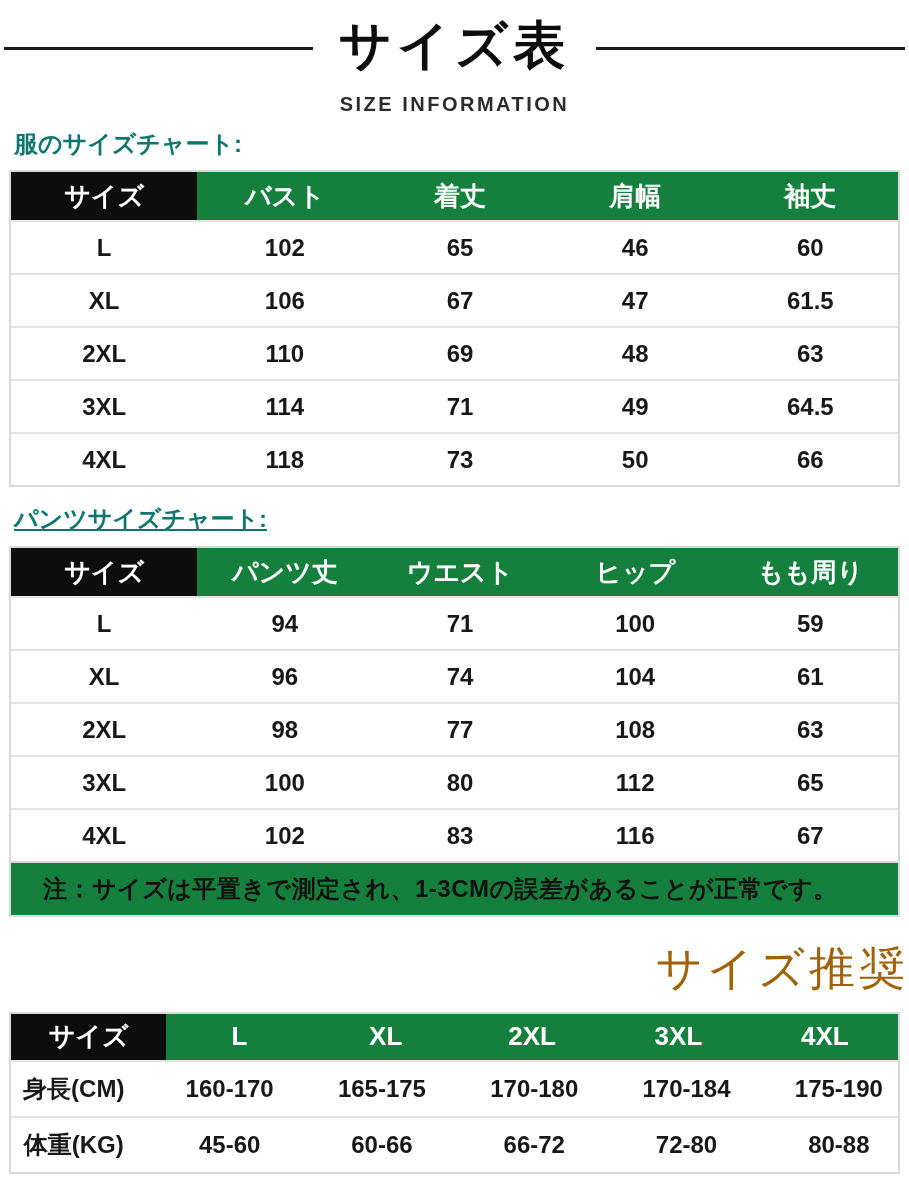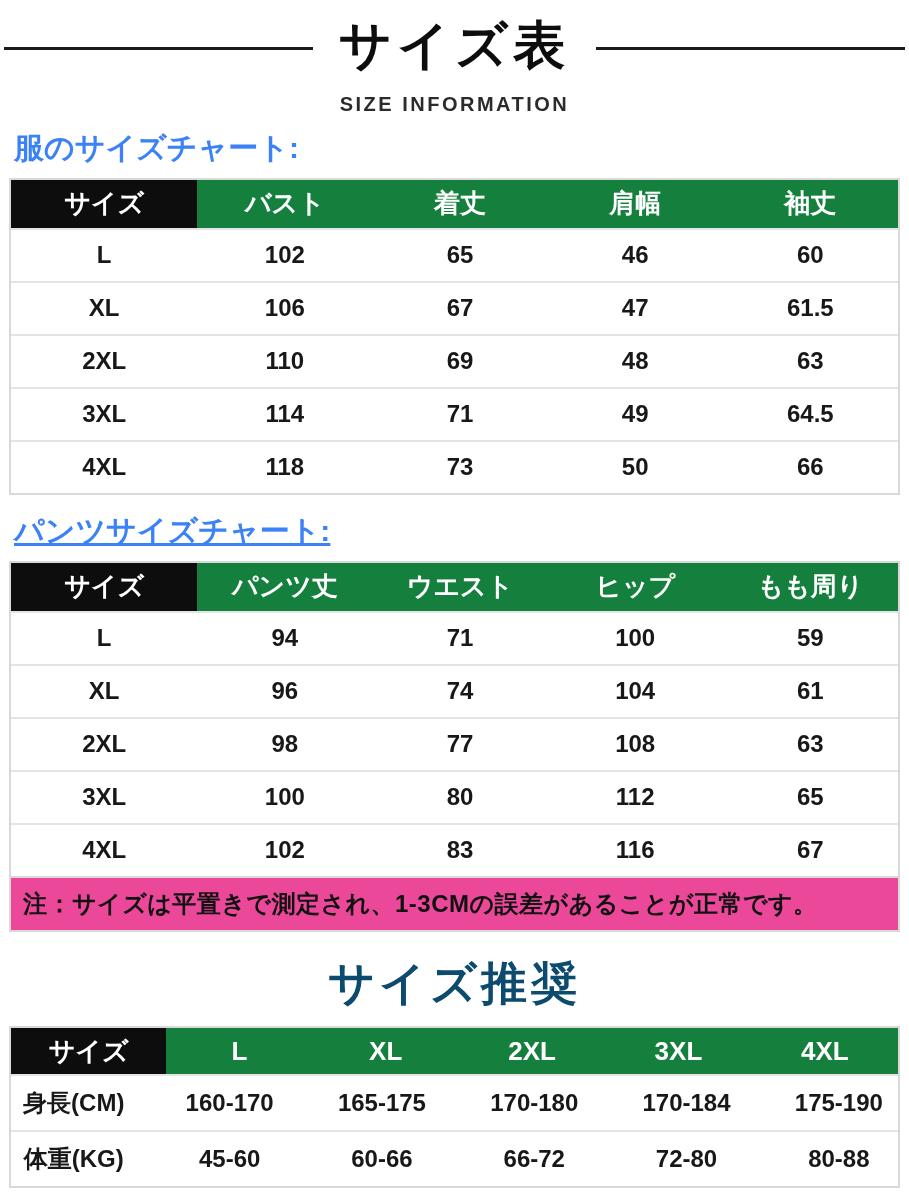--- a/index.html
+++ b/index.html
@@ -22,21 +22,21 @@
     font-size:52px; font-weight:bold; letter-spacing:5px;
     color:#0d0d0d; white-space:nowrap; line-height:1.05;
   }
   .subtitle {
     text-align:center; font-size:20px; letter-spacing:2.5px;
     color:#2b2b2b; margin-top:20px; font-weight:bold;
   }
 
   
   .section-heading {
-    font-size:30px; font-weight:bold; color:#3b82f6;
+    font-size:24px; font-weight:bold; color:#0f766e;
     margin:14px 0 12px 14px; line-height:1.2;
   }
   .section-heading.second { margin-top:18px;text-decoration:underline; }
 
   
   .size-table {
     margin:0 9px; border:2px solid #d9d9d9; background:#fff;
   }
   .t-header { display:flex; height:48px; }
   .t-header .cell {
@@ -52,28 +52,28 @@
     font-size:24px; font-weight:bold; color:#181818;
   }
   
   .meas .cell.size-col { width:21%; }
   .meas .cell.data-col { width:19.75%; }
 
   
   .note-box {
     margin:0 9px; border:2px solid #d9d9d9; border-top:none;
     height:54px; display:flex; align-items:center;
-    padding-left:12px; background:#ec4899;
+    padding-left:32px; background:#15803d;
   }
   .note-text { font-size:24px; font-weight:bold; color:#111; letter-spacing:0.5px; }
 
   
   .rec-title {
-    text-align:center; font-size:46px; font-weight:bold;
-    color:#0c4a6e; letter-spacing:4px;
+    text-align:right; font-size:46px; font-weight:normal;
+    color:#a16207; letter-spacing:4px;
     margin:26px 0 18px 0; line-height:1.1;
   }
   .rec .t-header { height:46px; }
   .rec .t-row { height:56px;gap:34px; }
   .rec .cell.size-col { width:17.5%; }
   .rec .cell.data-col { width:16.5%; }
 </style>
 </head>
 <body>
 

